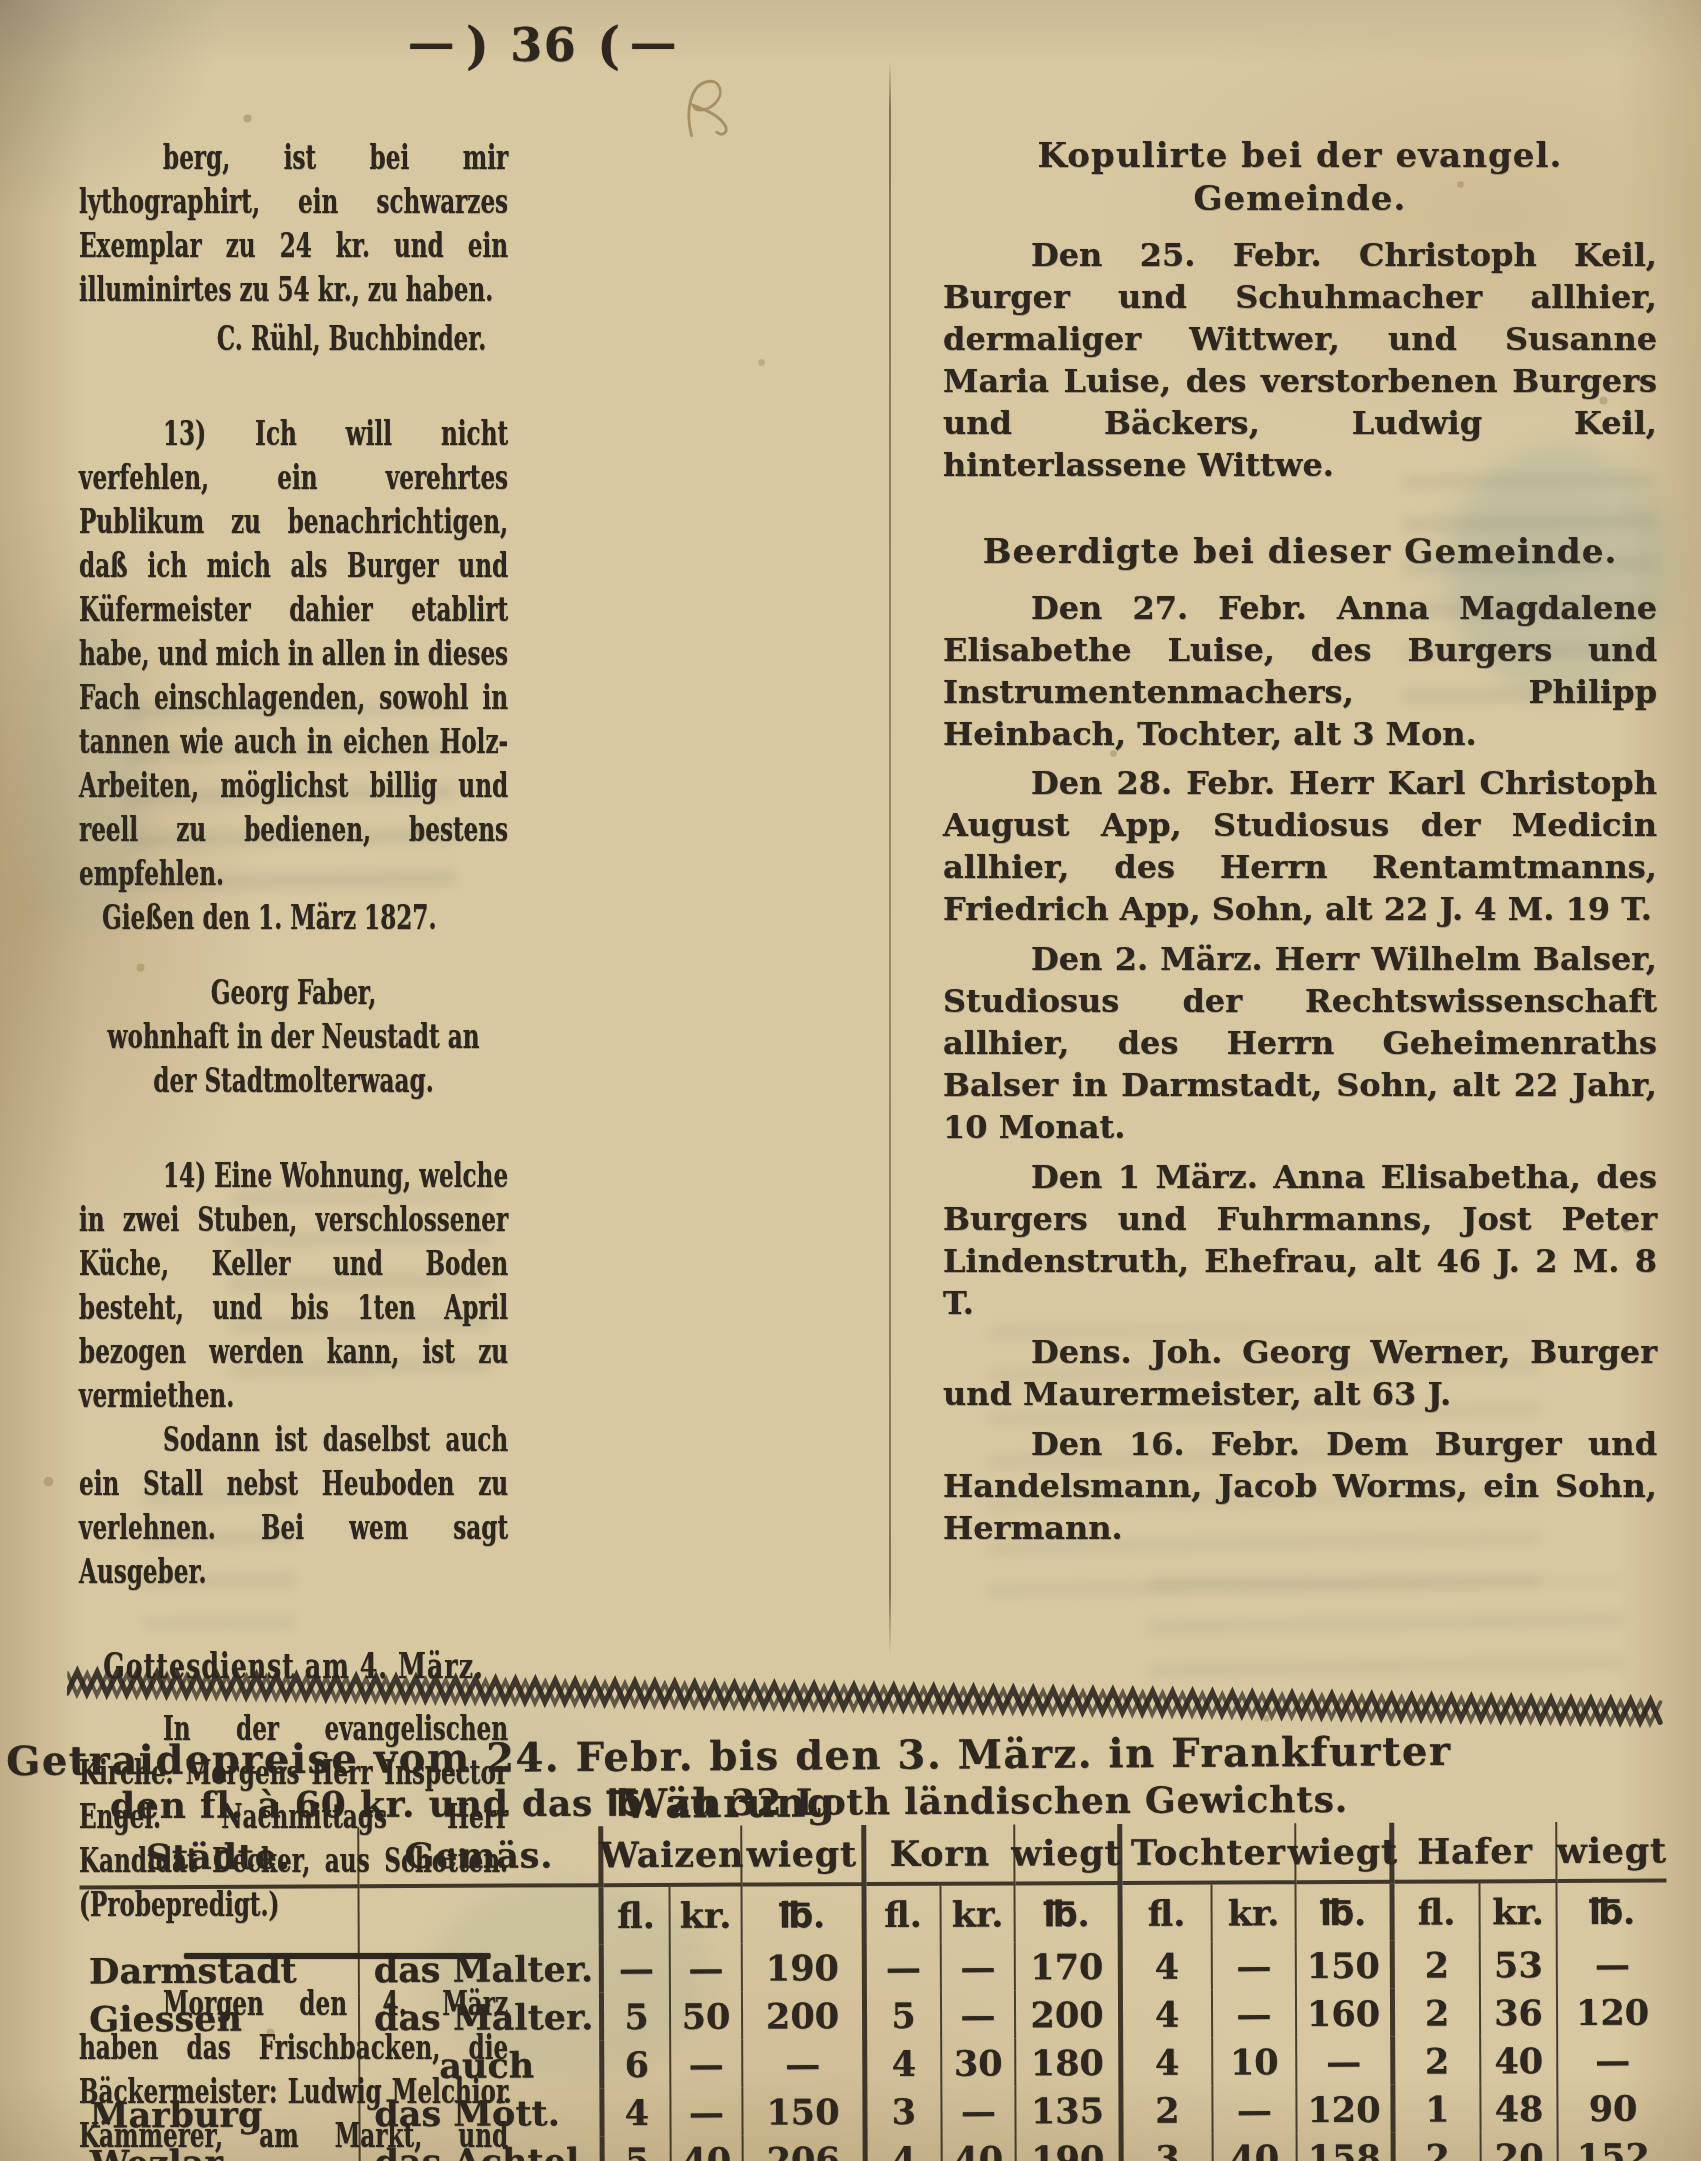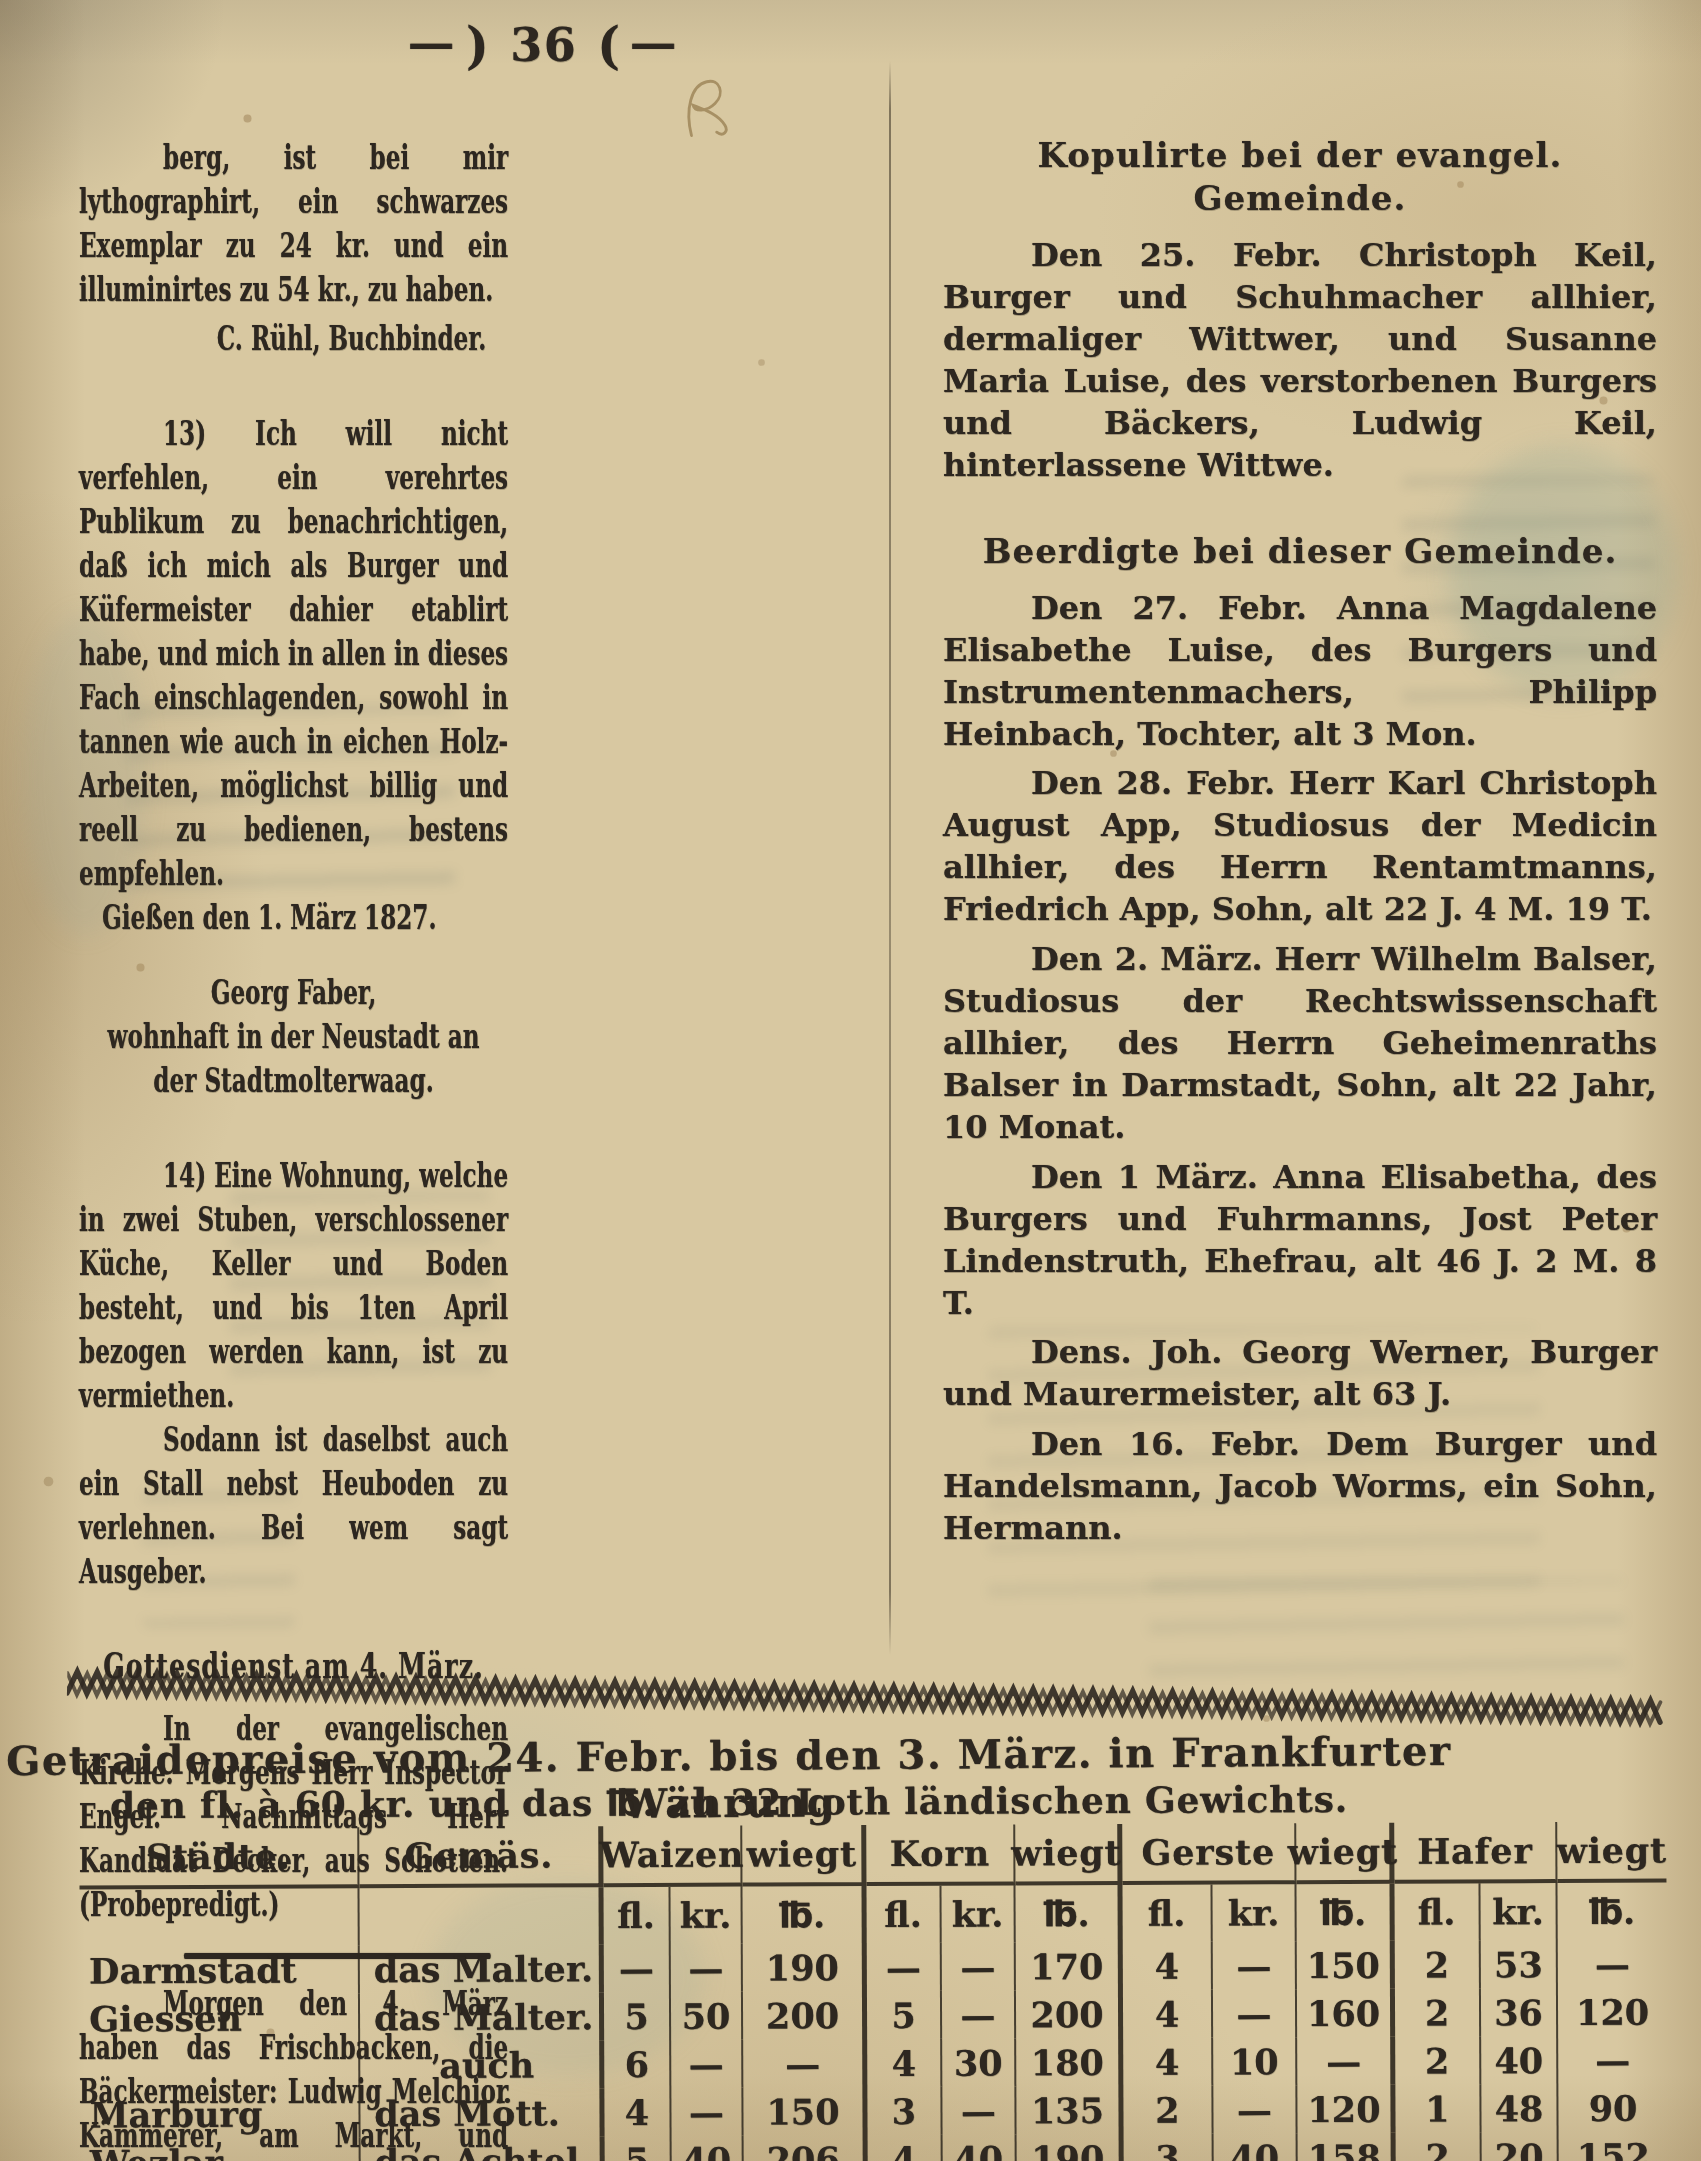--- a/index.html
+++ b/index.html
@@ -155,21 +155,21 @@
     <div class="grain-title-2 ink">den fl. à 60 kr. und das ℔. zu 32 Loth ländischen Gewichts.</div>
 
     <div class="pt ink">
 
       <div class="lab bR3 hB">Städte.</div>
       <div class="lab bR7 hB">Gemäs.</div>
       <div class="lab bR3 hB" style="grid-column:span 2">Waizen</div>
       <div class="lab bR7 hB">wiegt</div>
       <div class="lab bR3 hB" style="grid-column:span 2">Korn</div>
       <div class="lab bR7 hB">wiegt</div>
-      <div class="lab bR3 hB" style="grid-column:span 2">Gerste</div>
+      <div class="lab bR3 hB" style="grid-column:span 2">Tochter</div>
       <div class="lab bR7 hB">wiegt</div>
       <div class="lab bR3 hB" style="grid-column:span 2">Hafer</div>
       <div class="lab hB">wiegt</div>
 
       <div class="bR3"></div>
       <div class="bR7"></div>
       <div class="sub bR3">fl.</div>
       <div class="sub bR3">kr.</div>
       <div class="lb bR7">℔.</div>
       <div class="sub bR3">fl.</div>

